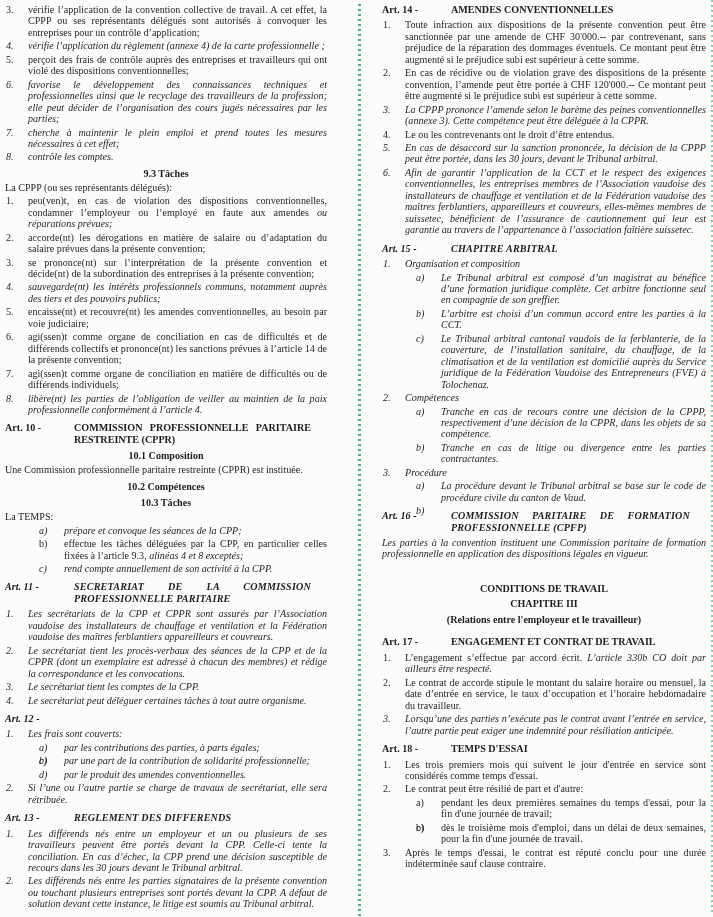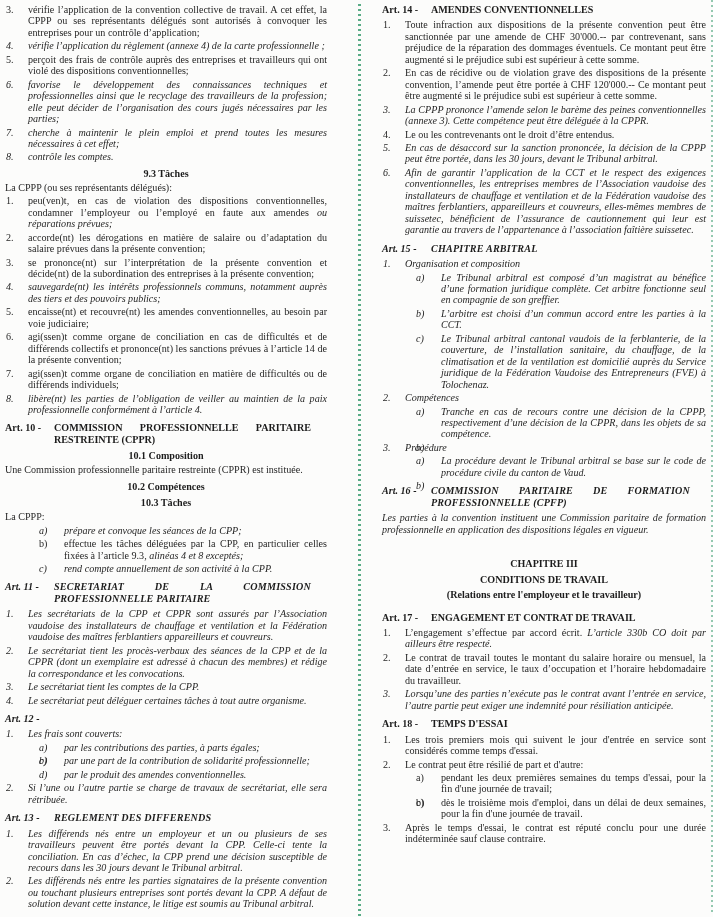--- a/index.html
+++ b/index.html
@@ -23,21 +23,21 @@
     background: repeating-linear-gradient(to bottom, var(--dot) 0px, var(--dot) 2px, transparent 2px, transparent 5px);
     opacity: .55;
   }
   .item { position: relative; padding-left: 23px; margin: 0 0 2px 0; }
   .item > .marker { position: absolute; left: 1px; top: 0; }
   .item.lv2 { margin-left: 24px; padding-left: 35px; }
   .item.lv2 > .marker { left: 10px; }
   .it { font-style: italic; }
   .h { font-weight: bold; margin: 5px 0 2.5px 0; text-align: center; color: #1c1c1c; }
   .para { margin: 0 0 2px 0; }
-  .article { display: flex; font-weight: bold; margin: 7px 16px 4px 0; color: #1c1c1c; }
+  .article { display: flex; font-weight: bold; margin: 7px 16px 4px 0; color: #1c1c1c; gap: 20px; }
   .article > .alabel { flex: none; width: 49px; white-space: nowrap; }
   .article > .atitle { flex: 1; text-align: justify; }
   .article.it > .atitle { letter-spacing: .2px; }
   .chapter { text-align: center; font-weight: bold; margin: 21px 0 9px 0; line-height: 15.5px; color: #1c1c1c; }
   .col > :first-child { margin-top: 0; }
 </style>
 </head>
 <body>
 
 <div class="page">
@@ -101,21 +101,21 @@
         <div>libère(nt) les parties de l’obligation de veiller au maintien de la paix professionnelle conformément à l’article 4.</div>
       </div>
       <div class="article">
         <span class="alabel">Art. 10 -</span>
         <div class="atitle">COMMISSION PROFESSIONNELLE PARITAIRE RESTREINTE (CPPR)</div>
       </div>
       <div class="h">10.1 Composition</div>
       <div class="para">Une Commission professionnelle paritaire restreinte (CPPR) est instituée.</div>
       <div class="h">10.2 Compétences</div>
       <div class="h">10.3 Tâches</div>
-      <div class="para">La CPPP:</div>
+      <div class="para">La TEMPS:</div>
       <div class="item lv2 it">
         <span class="marker">a)</span>
         <div>prépare et convoque les séances de la CPP;</div>
       </div>
       <div class="item lv2">
         <span class="marker">b)</span>
         <div><span>effectue les tâches déléguées par la CPP, en particulier celles fixées à l’article 9.3, </span><span style="font-style: italic;">alinéas 4 et 8 exceptés;</span></div>
       </div>
       <div class="item lv2 it">
         <span class="marker">c)</span>
@@ -233,53 +233,54 @@
       <div class="item it">
         <span class="marker">2.</span>
         <div>Compétences</div>
       </div>
       <div class="item lv2 it">
         <span class="marker">a)</span>
         <div>Tranche en cas de recours contre une décision de la CPPP, respectivement d’une décision de la CPPR, dans les objets de sa compétence.</div>
       </div>
       <div class="item lv2 it">
         <span class="marker">b)</span>
+        <div>Tranche en cas de litige ou divergence entre les parties contractantes.</div>
       </div>
       <div class="item it">
         <span class="marker">3.</span>
         <div>Procédure</div>
       </div>
       <div class="item lv2 it">
         <span class="marker">a)</span>
         <div>La procédure devant le Tribunal arbitral se base sur le code de procédure civile du canton de Vaud.</div>
       </div>
       <div class="item lv2 it">
         <span class="marker">b)</span>
       </div>
       <div class="article it">
         <span class="alabel">Art. 16 -</span>
         <div class="atitle">COMMISSION PARITAIRE DE FORMATION PROFESSIONNELLE (CPFP)</div>
       </div>
       <div class="para it">Les parties à la convention instituent une Commission paritaire de formation professionnelle en application des dispositions légales en vigueur.</div>
       <div class="chapter">
+        <div>CONDITIONS DE TRAVAIL</div>
         <div>CHAPITRE III</div>
-        <div>CONDITIONS DE TRAVAIL</div>
         <div>(Relations entre l'employeur et le travailleur)</div>
       </div>
       <div class="article">
         <span class="alabel">Art. 17 -</span>
         <div class="atitle">ENGAGEMENT ET CONTRAT DE TRAVAIL</div>
       </div>
       <div class="item">
         <span class="marker">1.</span>
         <div><span>L’engagement s’effectue par accord écrit. </span><span style="font-style: italic;">L’article 330b CO doit par ailleurs être respecté.</span></div>
       </div>
       <div class="item">
         <span class="marker">2.</span>
-        <div>Le contrat de travail toutes le montant du salaire horaire ou mensuel, la date d’entrée en service, le taux d’occupation et l’horaire hebdomadaire du travailleur.</div>
+        <div>Le contrat de accorde stipule le montant du salaire horaire ou mensuel, la date d’entrée en service, le taux d’occupation et l’horaire hebdomadaire du travailleur.</div>
       </div>
       <div class="item it">
         <span class="marker">3.</span>
         <div>Lorsqu’une des parties n’exécute pas le contrat avant l’entrée en service, l’autre partie peut exiger une indemnité pour résiliation anticipée.</div>
       </div>
       <div class="article">
         <span class="alabel">Art. 18 -</span>
         <div class="atitle">TEMPS D'ESSAI</div>
       </div>
       <div class="item">

